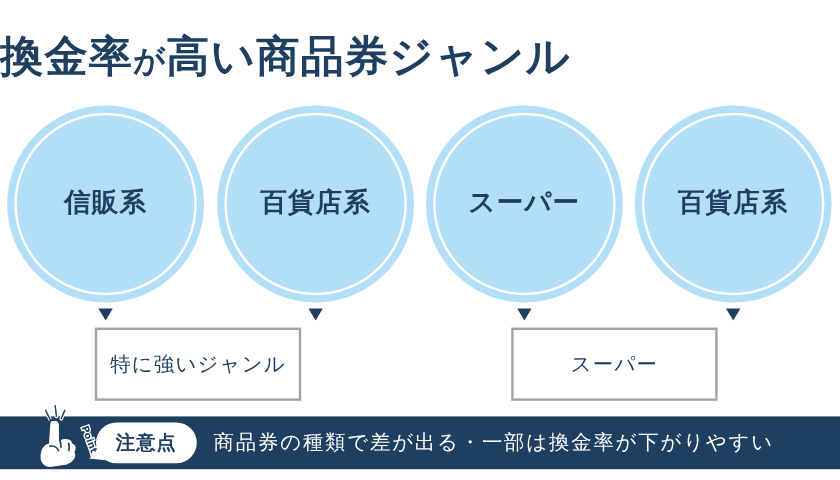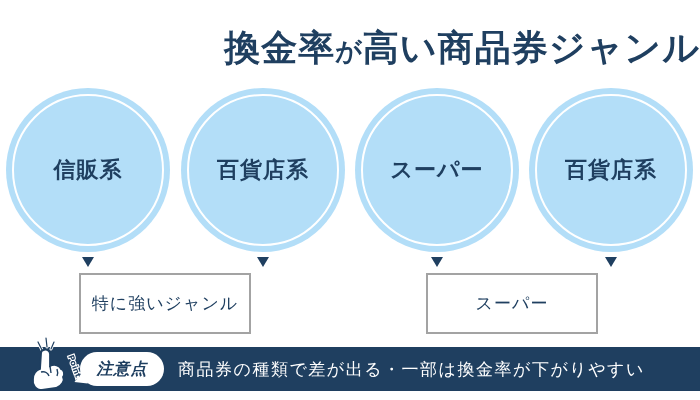--- a/index.html
+++ b/index.html
@@ -1,20 +1,20 @@
 <!DOCTYPE html>
 <html><head>
   <meta charset="utf-8">
   <style>
     * { margin: 0; padding: 0; box-sizing: border-box; }
     html, body { width: 700px; height: 400px; background: #ffffff; overflow: hidden; }
     body { position: relative; font-family: "DejaVu Sans", "Liberation Sans", sans-serif; color: #1e3f5e; }
 
     .title {
-      position: absolute; left: 0; top: 24px; width: 700px; text-align: right;
+      position: absolute; left: 0; top: 24px; width: 700px; text-align: left;
       font-size: 36px; font-weight: bold; letter-spacing: 1px; color: #1f3f60;
       line-height: 48px;
     }
     .title .small { font-size: 26px; }
 
     .circle {
       position: absolute; width: 164px; height: 164px; border-radius: 50%;
       background: #b3def8;
     }
     .circle .ring {
@@ -39,21 +39,21 @@
       font-size: 17px; color: #1f3f60; letter-spacing: 1px;
     }
 
     .footer {
       position: absolute; left: 0; top: 347px; width: 700px; height: 44px; background: #1f3f60;
     }
     .mascot { position: absolute; left: 24px; top: 336px; width: 60px; height: 58px; }
     .bubble {
       position: absolute; left: 80px; top: 352px; width: 84px; height: 34px; border-radius: 17px;
       background: #ffffff; display: flex; align-items: center; justify-content: center;
-      font-size: 16px; font-weight: bold; color: #1f3f60; letter-spacing: 1px; font-style: italic;
+      font-size: 16px; font-weight: bold; color: #1f3f60; letter-spacing: 1px;
     }
     .bubble-tail {
       position: absolute; left: 74px; top: 374px; width: 0; height: 0;
       border-top: 6px solid transparent; border-bottom: 6px solid transparent;
       border-right: 12px solid #ffffff; transform: rotate(-20deg);
     }
     .footer-text {
       position: absolute; left: 178px; top: 347px; height: 60px; line-height: 44px;
       font-size: 17px; color: #ffffff; letter-spacing: 1.5px; white-space: nowrap;
     }

